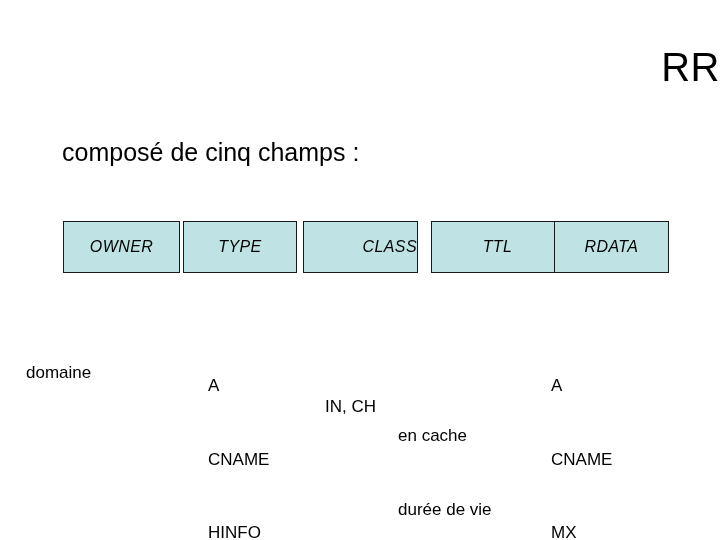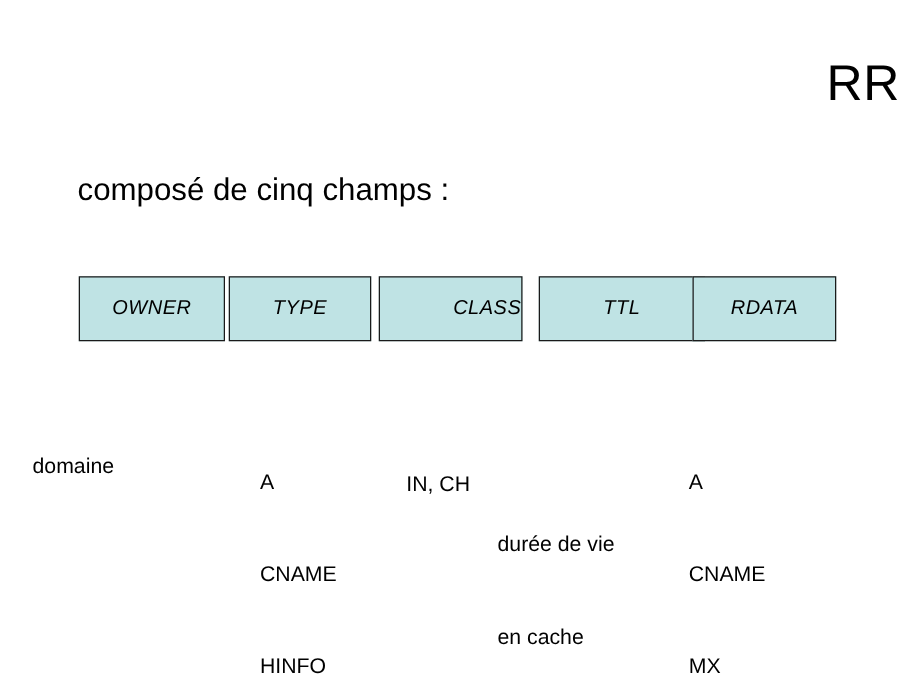--- a/index.html
+++ b/index.html
@@ -88,21 +88,21 @@
   .col {
     position: absolute;
     font-size: 17px;
     line-height: 24.5px;
     white-space: pre;
   }
   .col .line { display: block; white-space: pre; }
 
   .col-owner { left: 26px;  top: 312px; }
   .col-type  { left: 208px; top: 325px; }
-  .col-class { left: 325px; top: 327px; }
+  .col-class { left: 325px; top: 346px; }
   .col-ttl   { left: 398px; top: 375px; }
   .col-rdata { left: 551px; top: 325px; }
 </style>
 </head>
 <body>
 
 <div class="slide">
 
   <div class="slide-title">RR</div>
 
@@ -140,22 +140,22 @@
     
     
     
   </div>
 
   <div class="col col-class">
     <span class="line">IN, CH</span>
   </div>
 
   <div class="col col-ttl">
+    <span class="line">en cache</span>
     <span class="line">durée de vie</span>
-    <span class="line">en cache</span>
     
   </div>
 
   <div class="col col-rdata">
     <span class="line">A</span>
     <span class="line">CNAME</span>
     <span class="line">MX</span>
     
     
   </div>

